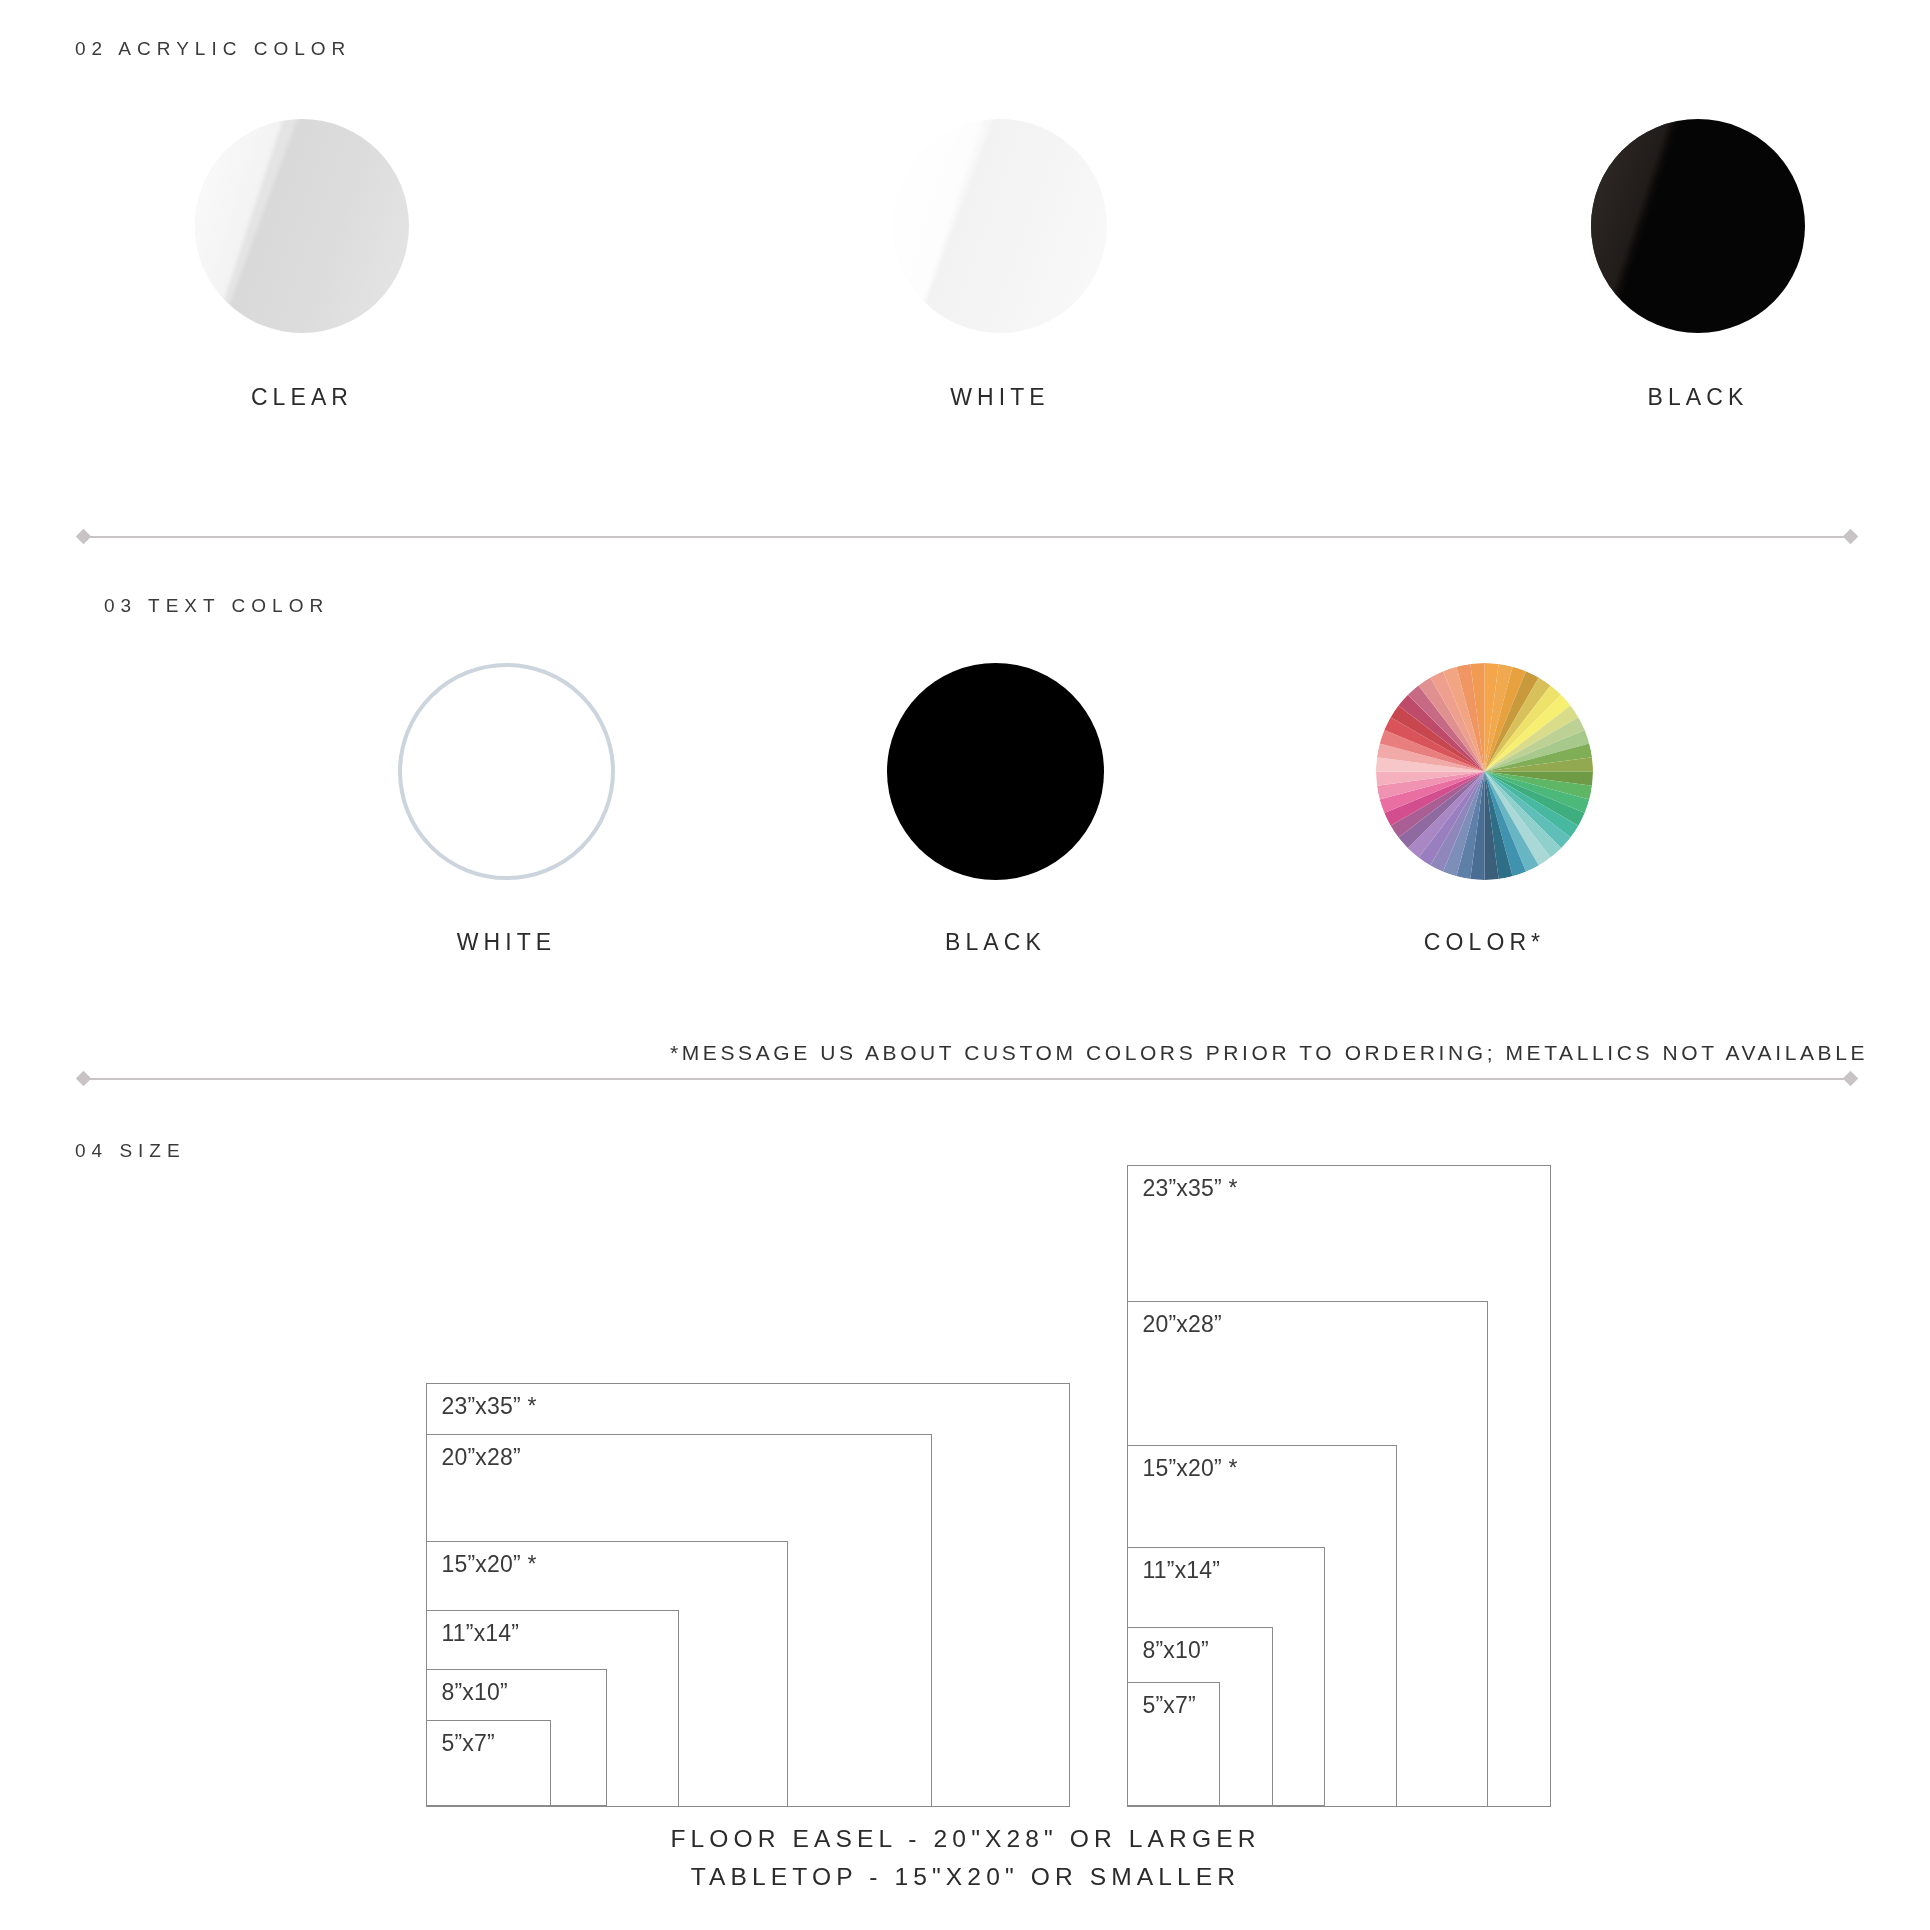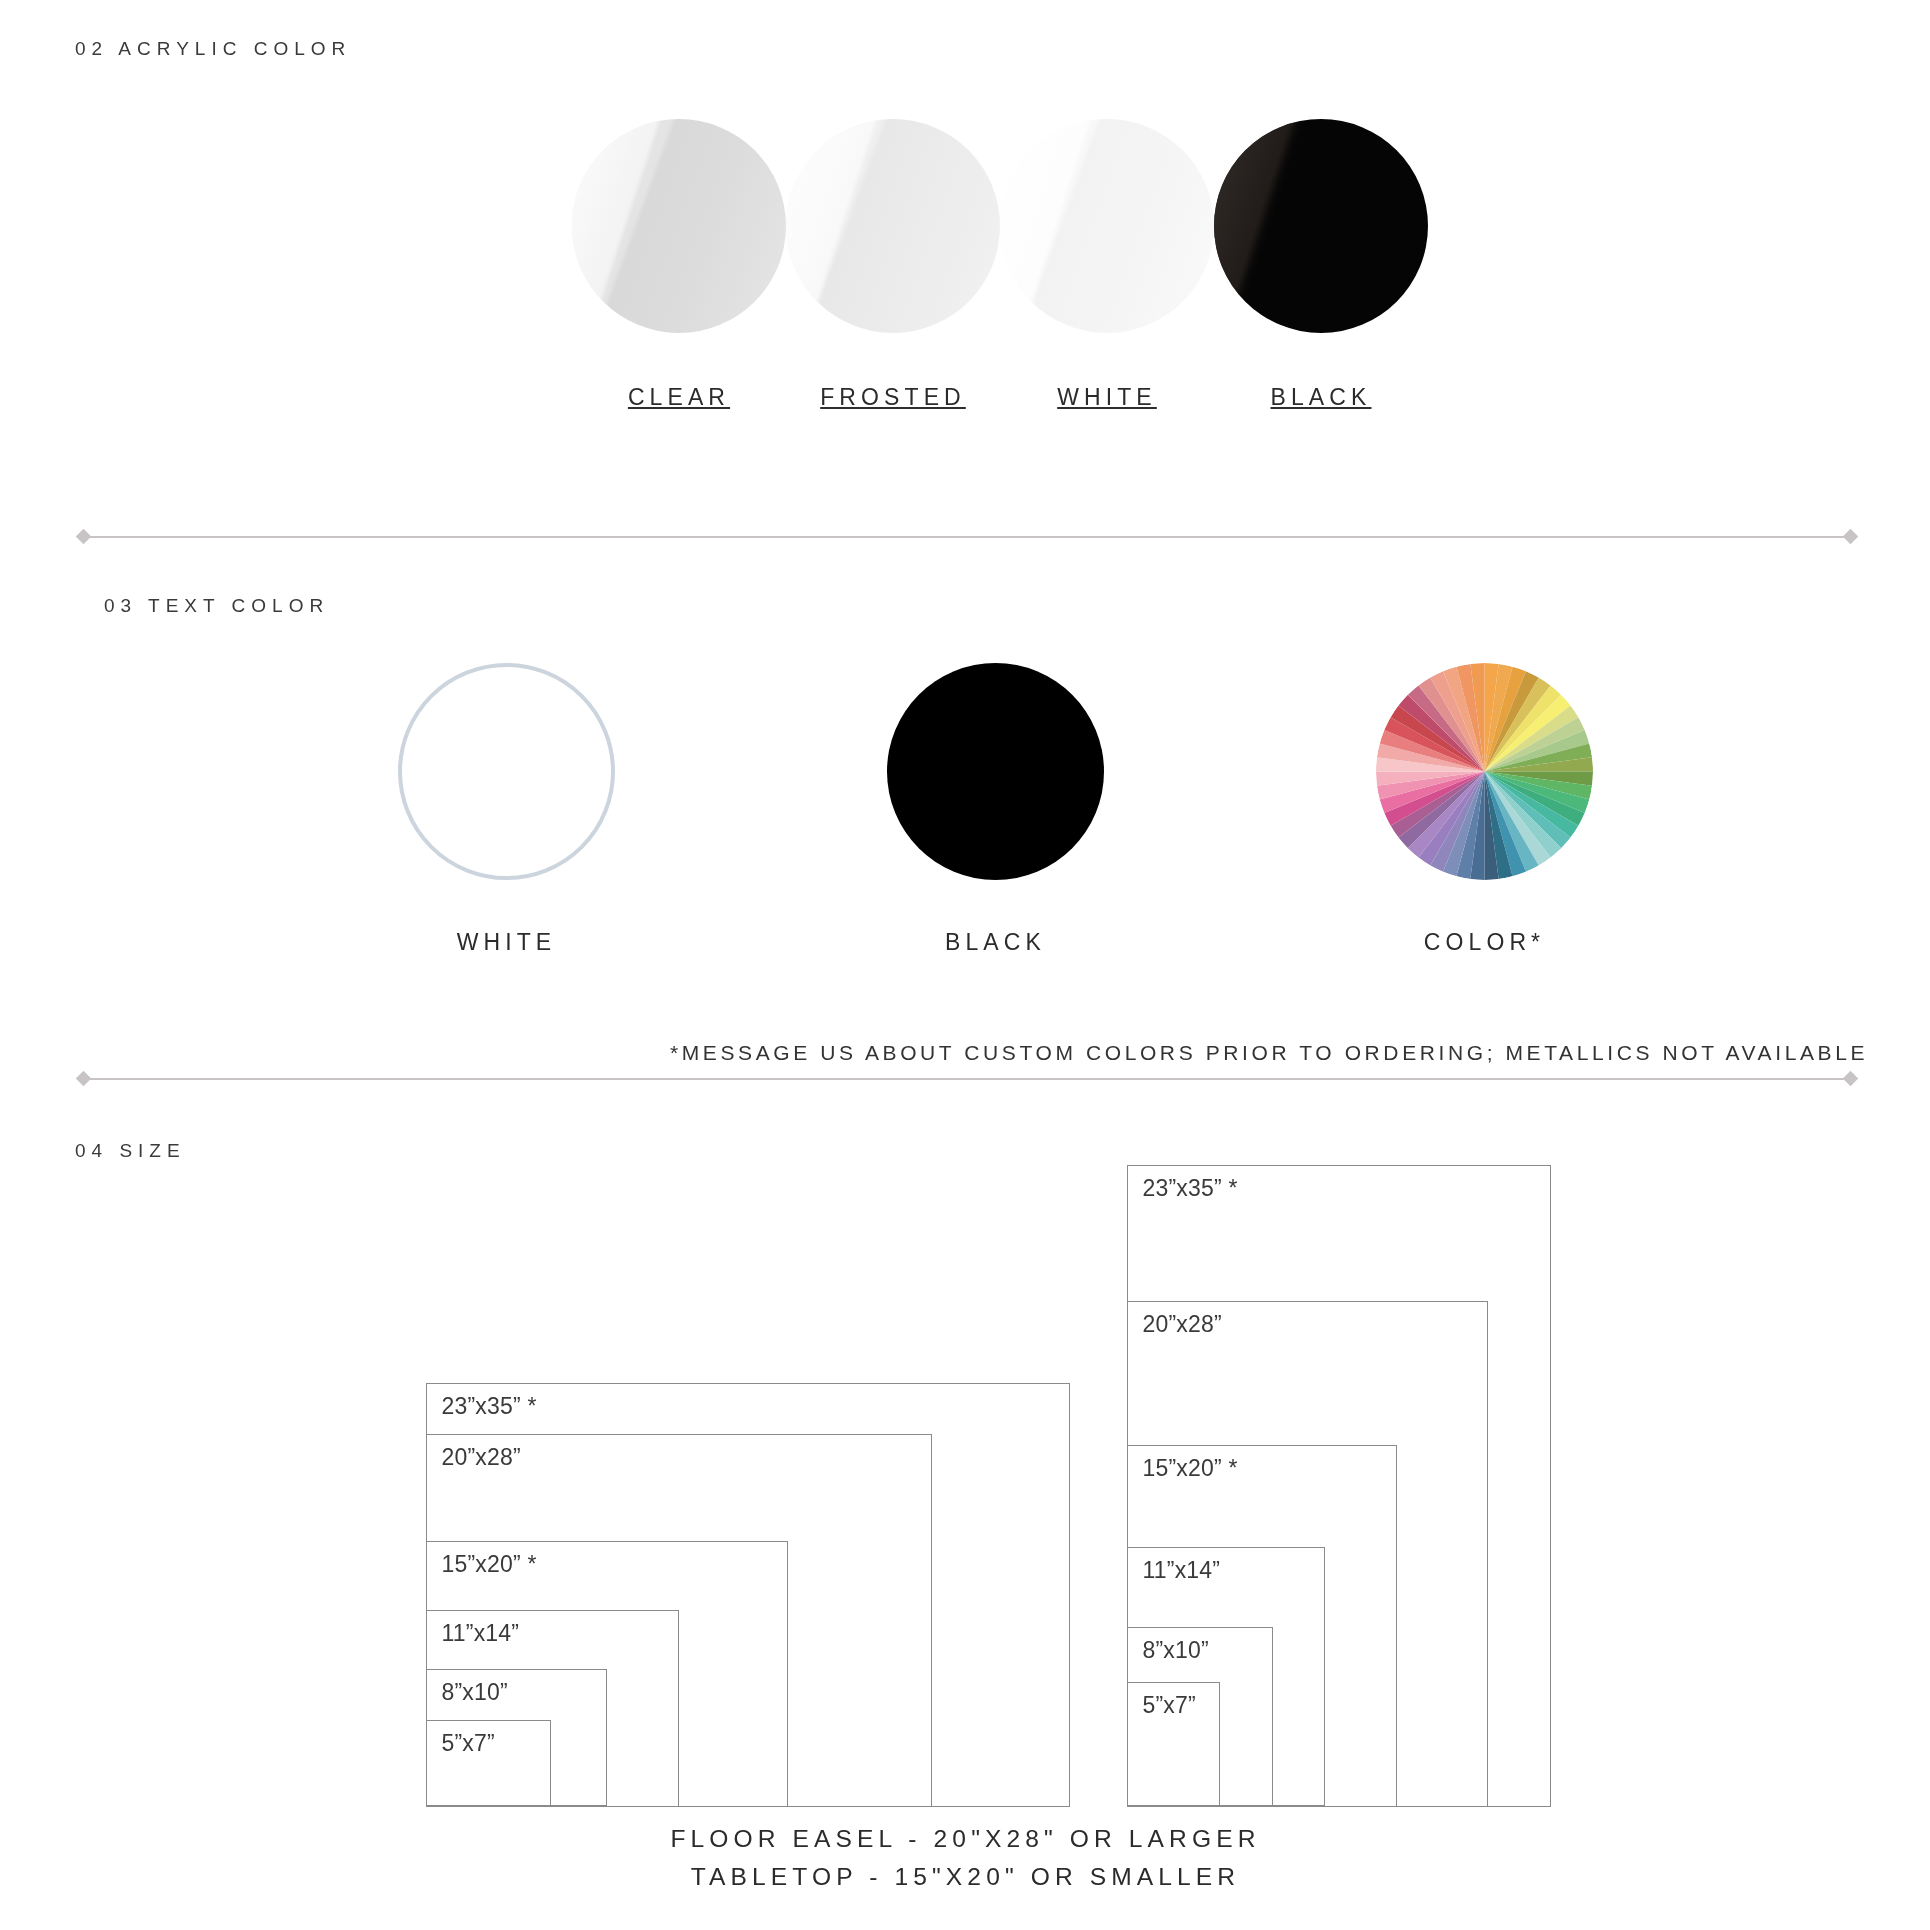--- a/index.html
+++ b/index.html
@@ -151,35 +151,29 @@
     color: #2b2b2b;
     line-height: 1.55;
     white-space: nowrap;
   }
 </style>
 </head>
 <body>
 
 <div class="section-heading" style="left:75px; top:38px;">02 ACRYLIC COLOR</div>
 
-<div class="swatch-row" style="left:195px; top:119px; width:1610px; justify-content:center;text-decoration:underline;">
+<div class="swatch-row" style="left:195px; top:119px; width:1610px; justify-content:space-between;">
 
   <div class="swatch-cell">
     <div class="disc disc-clear" style="width:214px;height:214px;">
       <div class="gloss"></div>
     </div>
     <div class="swatch-label" style="margin-top:51px;">CLEAR</div>
   </div>
 
-  <div class="swatch-cell">
-    <div class="disc disc-frosted" style="width:214px;height:214px;">
-      <div class="gloss"></div>
-    </div>
-    <div class="swatch-label" style="margin-top:51px;">FROSTED</div>
-  </div>
 
   <div class="swatch-cell">
     <div class="disc disc-white" style="width:214px;height:214px;">
       <div class="gloss"></div>
     </div>
     <div class="swatch-label" style="margin-top:51px;">WHITE</div>
   </div>
 
   <div class="swatch-cell">
     <div class="disc disc-black" style="width:214px;height:214px;">

